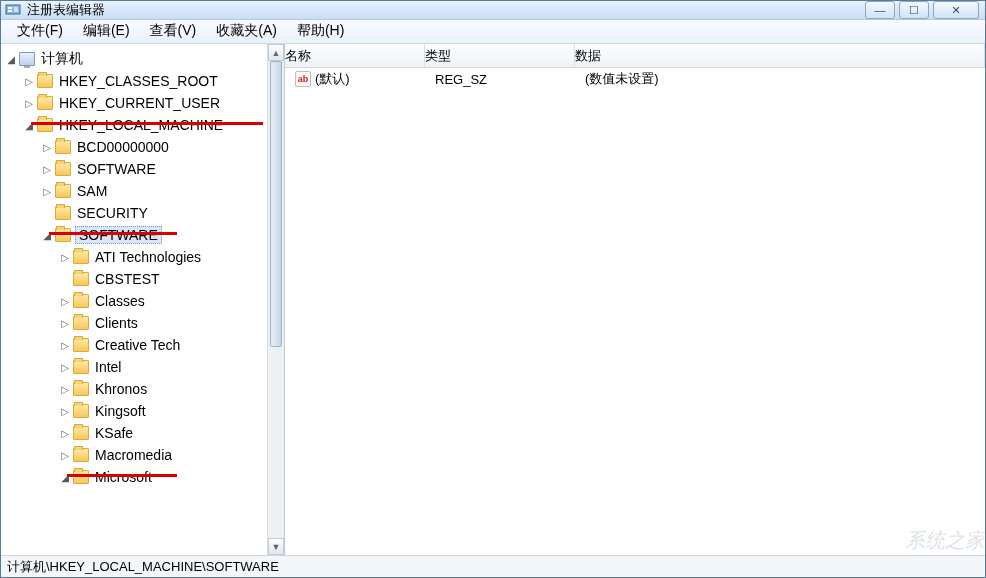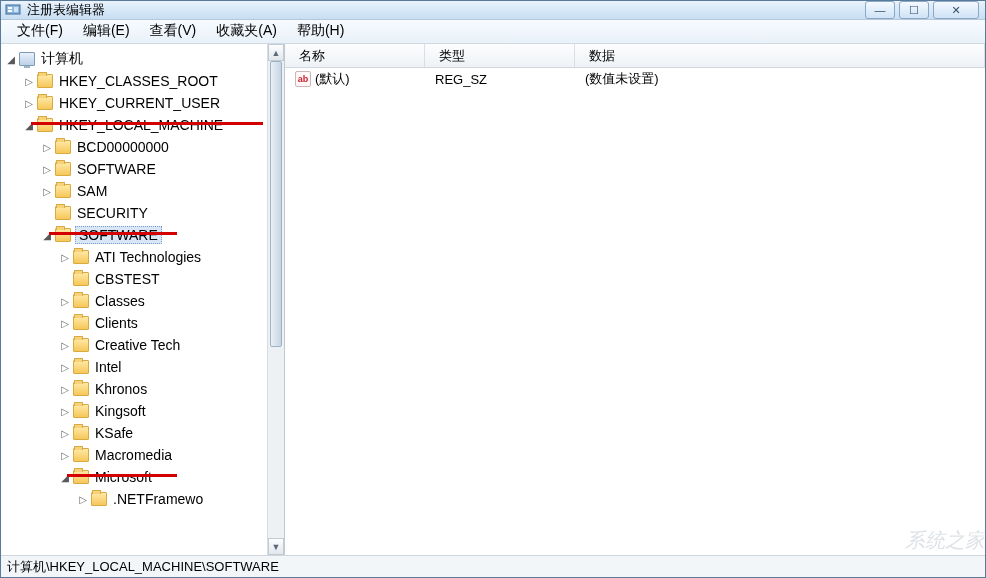--- a/index.html
+++ b/index.html
@@ -44,21 +44,21 @@
 
 .vscroll { position: absolute; right: 0; top: 0; bottom: 0; width: 17px; background: #eef1f4; border-left: 1px solid #d7dde3; }
 .vscroll .btn { height: 17px; background: linear-gradient(#fdfdfe,#e2e7ed); border: 1px solid #c3cad2; display: flex; align-items: center; justify-content: center; font-size: 9px; color: #5a6a7a; }
 .vscroll .track { position: absolute; top: 17px; bottom: 17px; left: 0; right: 0; }
 .vscroll .thumb { position: absolute; left: 2px; right: 2px; top: 0; height: 60%; background: linear-gradient(to right,#eaf0f6,#c6d4e2); border: 1px solid #9fb2c5; border-radius: 2px; }
 .vscroll .btn.dn { position: absolute; bottom: 0; left: 0; right: 0; }
 
 
 .listpane { flex: 1; display: flex; flex-direction: column; background: #fff; }
 .listheader { height: 24px; display: flex; background: linear-gradient(to bottom,#fdfdfe,#eef2f6); border-bottom: 1px solid #d0d7de; font-size: 13px; }
-.colh { border-right: 1px solid #d8dee4; padding: 3px 14px; color: #000; }
+.colh { border-right: 1px solid #d8dee4; padding: 3px 0; color: #000; }
 .col-name { width: 140px; }
 .col-type { width: 150px; }
 .col-data { flex: 1; }
 .listbody { flex: 1; font-size: 13px; }
 .row { display: flex; align-items: center; height: 22px; }
 .cell { padding: 18px 10px; }
 .valicon { width: 16px; height: 16px; margin-right: 4px; display: inline-flex; align-items: center; justify-content: center; font-size: 9px; font-weight: bold; color: #c23; border: 1px solid #c9b8b8; background: #fff8f6; border-radius: 2px; }
 
 
 .statusbar { height: 22px; border-top: 1px solid #cfd6dd; background: #f3f6f9; font-size: 13px; padding: 2px 6px; color: #000; }
@@ -219,26 +219,20 @@
           <span class="expander collapsed"></span>
           <span class="ficon"></span>
           <span class="nlabel">Macromedia</span>
         </div>
         <div class="node">
           <span class="indent" style="width:54px"></span>
           <span class="expander expanded"></span>
           <span class="ficon"></span>
           <span class="nlabel">Microsoft</span>
         </div>
-        <div class="node">
-          <span class="indent" style="width:72px"></span>
-          <span class="expander collapsed"></span>
-          <span class="ficon"></span>
-          <span class="nlabel">.NETFramewo</span>
-        </div>
 
       </div>
 
       <div class="redline" style="top:78px; left:30px; width:232px;"></div>
       <div class="redline" style="top:188px; left:48px; width:128px;"></div>
       <div class="redline" style="top:430px; left:66px; width:110px;"></div>
 
       <div class="vscroll">
         <div class="btn">▲</div>
         <div class="track">

